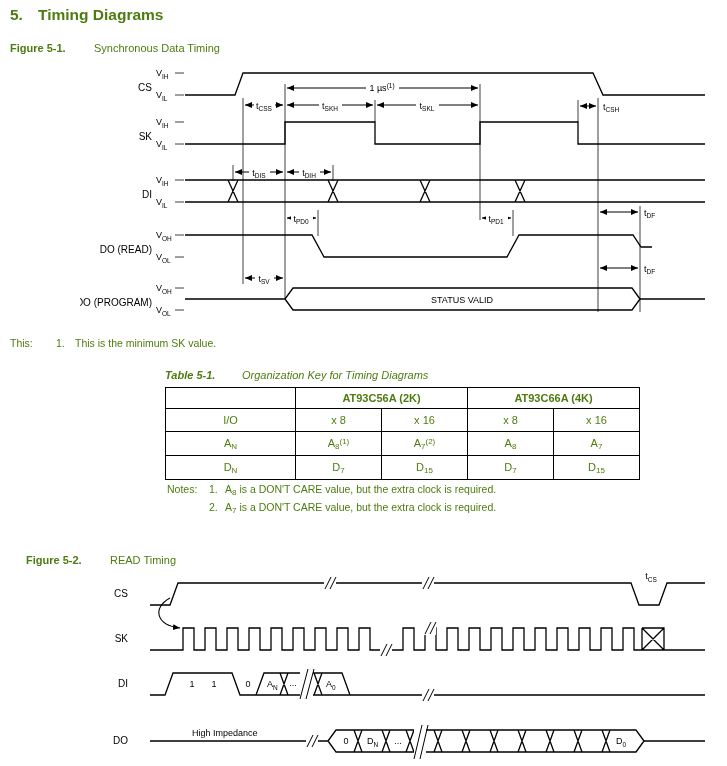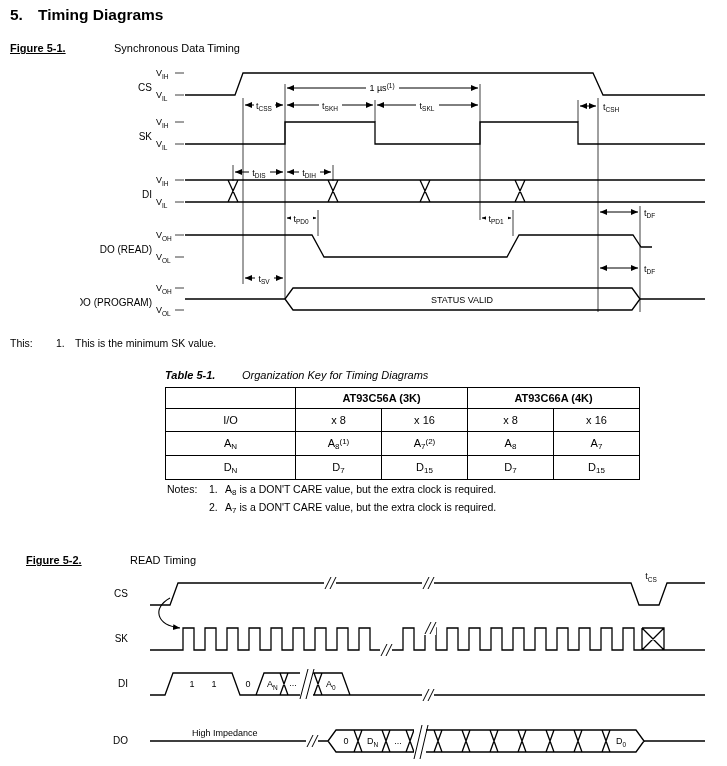--- a/index.html
+++ b/index.html
@@ -1,23 +1,23 @@
 <!DOCTYPE html>
 <html><head>
 <meta charset="utf-8">
 <style>
   html,body{margin:0;padding:0;background:#fff;}
-  .page{position:relative;width:727px;height:766px;background:#fff;color:#000000;
+  .page{position:relative;width:727px;height:766px;background:#fff;color:#4d7c0f;
         font-family:"Liberation Sans","DejaVu Sans",sans-serif;overflow:hidden;}
   .abs{position:absolute;}
   .heading{left:10px;top:6px;font-size:15.5px;font-weight:bold;}
   .heading .num{display:inline-block;width:28px;}
   .cap{font-size:11px;}
   .cap .clabel{display:inline-block;font-weight:bold;}
-  .fig-cap .clabel{width:104px;text-decoration:underline;}
+  .fig-cap .clabel{width:84px;}
   .tab-cap .clabel{width:77px;}
   .notes{font-size:10.5px;line-height:15px;}
   .notes .nlab{display:inline-block;width:46px;}
   .notes .nnum{display:inline-block;width:19px;}
   .tnotes .nlab{width:42px;}
   .tnotes .nnum{width:16px;}
   sub{font-size:8px;vertical-align:-2px;}
   sup{font-size:8px;vertical-align:3px;}
   table.org{border-collapse:collapse;border:1.5px solid #000;font-size:11px;}
   table.org td{border:1px solid #000;text-align:center;vertical-align:middle;padding:1px 4px;}
@@ -166,21 +166,21 @@
     <colgroup>
       <col style="width:130px">
         <col style="width:86px">
         <col style="width:86px">
         <col style="width:86px">
         <col style="width:86px">
     </colgroup>
     <tbody>
       <tr class="h1">
         <td></td>
-        <td colspan="2">AT93C56A (3K)</td>
+        <td colspan="2">AT93C56A (2K)</td>
         <td colspan="2">AT93C66A (4K)</td>
       </tr>
       <tr class="h2">
         <td>I/O</td>
         <td>x 8</td>
         <td>x 16</td>
         <td>x 8</td>
         <td>x 16</td>
       </tr>
       <tr class="d">

